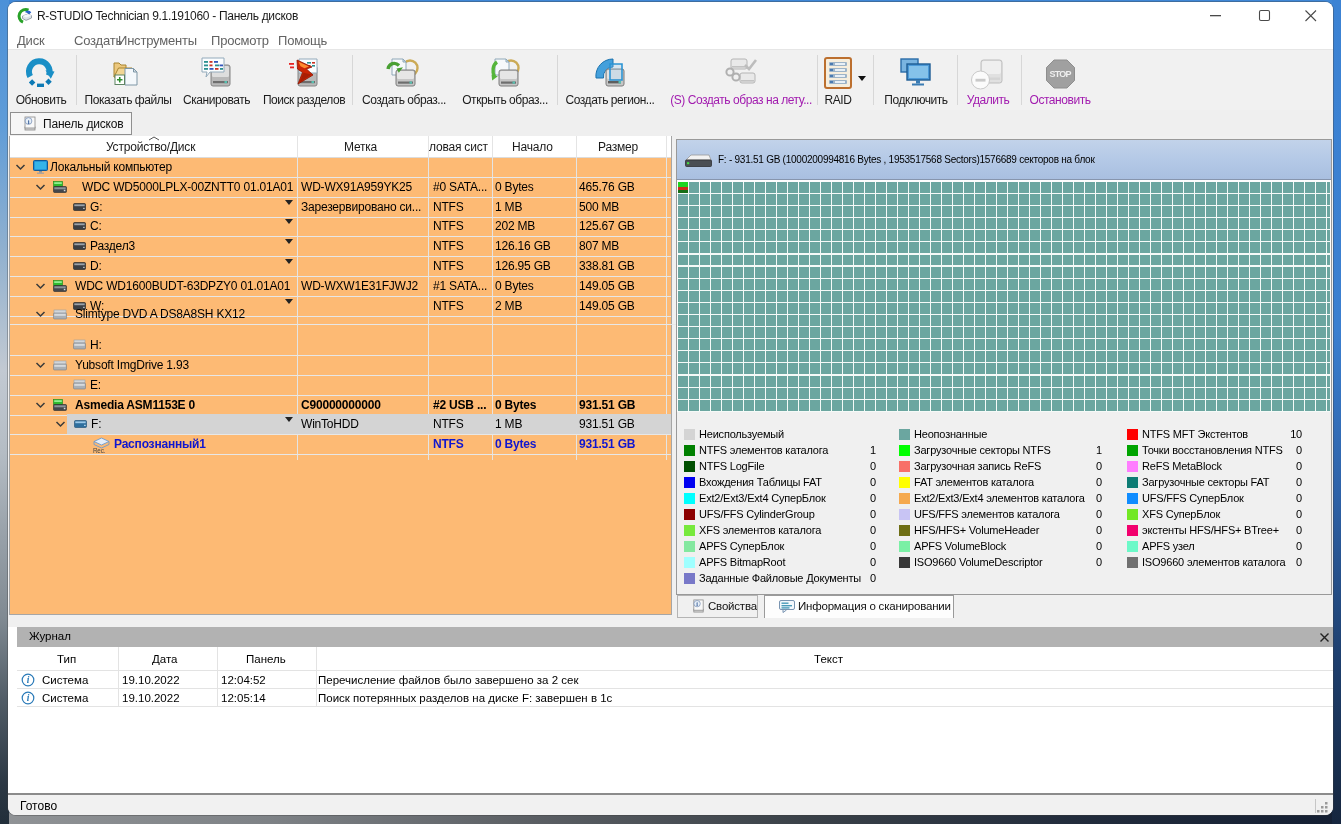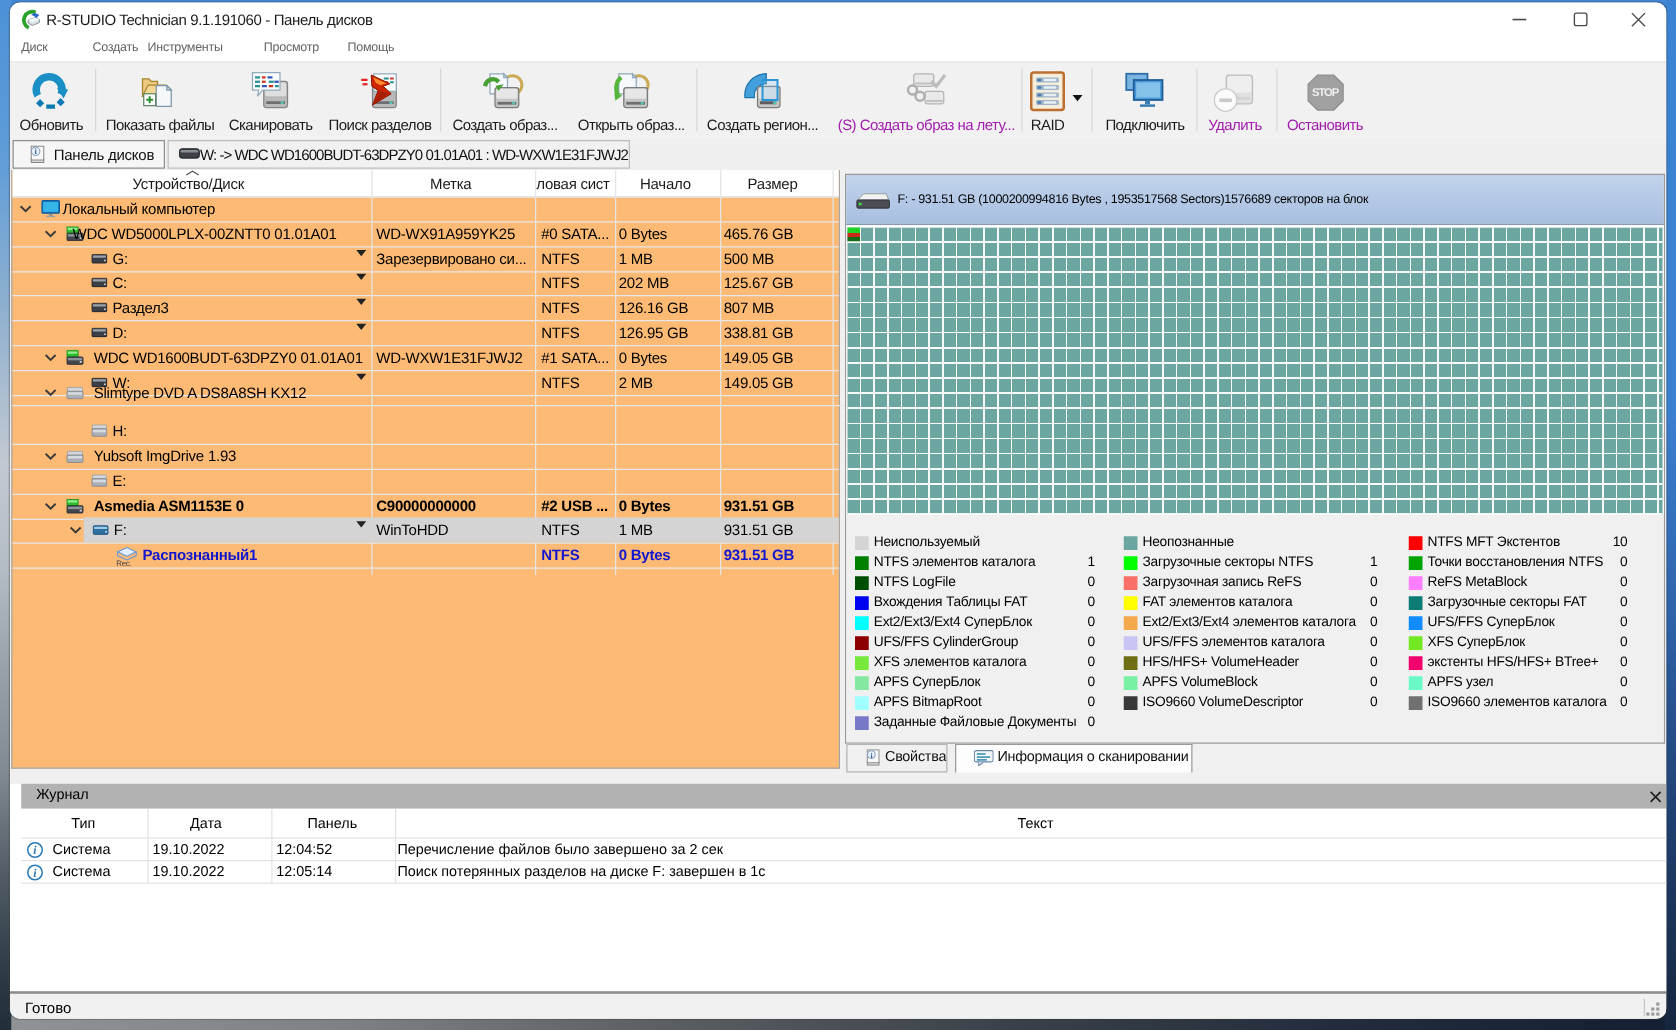--- a/index.html
+++ b/index.html
@@ -8,21 +8,21 @@
 #bgright{position:absolute;left:1332px;top:0;width:9px;height:824px;background:linear-gradient(180deg,#3c83d4 0%,#3b7fd0 40%,#2e62a8 60%,#1e3f6e 80%,#16263e 100%);}
 #bgbottom{position:absolute;left:0;top:812px;width:1341px;height:12px;background:linear-gradient(90deg,#909396 0%,#7e8286 20%,#5a5e63 40%,#3a4148 60%,#222c3c 80%,#141f33 100%);}
 #win{position:absolute;left:8px;top:2px;width:1325px;height:813px;background:#fff;border-radius:8px;overflow:hidden;box-shadow:0 0 0 1px rgba(60,60,60,.35);}
 
 #titlebar{position:absolute;left:0;top:0;width:100%;height:28px;background:#fff;}
 #title-ic{position:absolute;left:8px;top:5px;}
 #title-tx{position:absolute;left:29px;top:7px;font-size:12px;letter-spacing:-0.3px;color:#1b1b1b;}
 .wbtn{position:absolute;top:0;color:#454545;}
 
 #menubar{position:absolute;left:0;top:26px;width:100%;height:21px;background:#fff;}
-.mi{position:absolute;top:5px;font-size:10px;letter-spacing:-0.2px;color:#636363;}
+.mi{position:absolute;top:5px;font-size:13px;letter-spacing:-0.2px;color:#636363;}
 
 #toolbar{position:absolute;left:0;top:47px;width:100%;height:60px;background:#f1f1f1;border-top:1px solid #e6e6e6;}
 .tbtn{position:absolute;top:0;height:60px;text-align:center;}
 .tbtn .lbl{position:absolute;top:43px;width:100%;text-align:center;font-size:12px;letter-spacing:-0.45px;color:#1c1c1c;white-space:nowrap;}
 .tbtn.dis .lbl{color:#a21caf;}
 .tbtn svg{position:absolute;top:6px;left:50%;transform:translateX(-50%);}
 .tsep{position:absolute;top:5px;height:50px;width:1px;background:#d7d7d7;}
 
 #tabbar{position:absolute;left:0;top:108px;width:100%;height:26px;background:#efefef;border-bottom:1px solid #9c9c9c;}
 .vtab{position:absolute;top:2px;height:21px;font-size:12px;letter-spacing:-0.2px;color:#111;white-space:nowrap;overflow:hidden;}
@@ -287,27 +287,20 @@
 <div id="tabbar">
 <div class="vtab" style="left:2px;width:120px;background:#f6f6f6;border:1px solid #8f8f8f;">
 <svg style="position:absolute;left:11px;top:3px;" width="16" height="15" viewBox="0 0 16 15">
 <rect x="3" y="11" width="10" height="3" fill="#d8d8d8" stroke="#888" stroke-width="0.8"></rect>
 <rect x="3" y="1" width="10" height="11" fill="#f8f8f8" stroke="#888" stroke-width="0.8"></rect>
 <circle cx="6.5" cy="5" r="3.4" fill="#e8f0f8" stroke="#7a92b8" stroke-width="0.8"></circle>
 <text x="6.5" y="7.6" font-size="6.5" font-weight="bold" fill="#335a96" text-anchor="middle" font-family="Liberation Serif,serif">i</text>
 </svg>
 <span style="position:absolute;left:32px;top:4px;">Панель дисков</span>
       </div>
-<div class="vtab" style="left:126px;width:368px;background:#f1f1f1;border:1px solid #bdbdbd;">
-<svg style="position:absolute;left:8px;top:5px;" width="17" height="10" viewBox="0 0 17 10">
-<rect x="0.5" y="1" width="16" height="7.5" rx="2" fill="#3c4046" stroke="#23262a" stroke-width="0.8"></rect>
-<rect x="1.5" y="2" width="14" height="2" rx="1" fill="#878c92"></rect>
-</svg>
-<span style="position:absolute;left:25px;top:4px;letter-spacing:-0.75px;">W: -&gt; WDC WD1600BUDT-63DPZY0 01.01A01 : WD-WXW1E31FJWJ2</span>
-      </div>
 </div>
 <div id="main">
 <div id="ltable">
 <div id="lhead">
 <span class="hlbl" style="left:96px;">Устройство/Диск</span>
 <span class="hlbl" style="left:334px;">Метка</span>
 <span class="hlbl" style="left:419px;">ловая сист</span>
 <span class="hlbl" style="left:502px;">Начало</span>
 <span class="hlbl" style="left:588px;">Размер</span>
 <svg style="position:absolute;left:138px;top:0px;" width="12" height="5">
@@ -335,21 +328,21 @@
 <svg class="chv" style="left:25px;top:7px;" width="11" height="7">
             <path d="M1.5 1 L5.5 5 L9.5 1" fill="none" stroke="#3a3a3a" stroke-width="1.5"></path>
           </svg>
 <svg class="chv" style="left:43px;top:4px;" width="14" height="12" viewBox="0 0 14 12">
             <rect x="0.5" y="0.5" width="9" height="5" fill="#2fbb2f" stroke="#1a8a1a" stroke-width="0.6"></rect>
             <rect x="1.2" y="1.2" width="7.6" height="1.8" fill="#90ee90"></rect>
             <rect x="0.5" y="5.5" width="13" height="6" rx="1" fill="#42464c" stroke="#26282c" stroke-width="0.6"></rect>
             <rect x="1.3" y="6.3" width="11.4" height="2" fill="#8c9298"></rect>
             <rect x="10.8" y="8.8" width="1.6" height="1.4" fill="#d8d8d8"></rect>
           </svg>
-<div style="left:48px;">WDC WD5000LPLX-00ZNTT0 01.01A01</div>
+<div style="left:72px;">WDC WD5000LPLX-00ZNTT0 01.01A01</div>
 <div style="left:291px;">WD-WX91A959YK25</div>
 <div style="left:423px;">#0 SATA...</div>
 <div style="left:485px;">0 Bytes</div>
 <div style="left:569px;">465.76 GB</div>
         </div>
 <div class="trow" style="top:60.6px;">
 <svg class="chv" style="left:63px;top:6px;" width="13" height="8" viewBox="0 0 13 8">
             <rect x="0.5" y="0.5" width="12" height="7" rx="1" fill="#3b3f45" stroke="#1c1e22" stroke-width="0.6"></rect>
             <rect x="1.3" y="1.4" width="10.4" height="1.8" fill="#9aa2aa"></rect>
             <rect x="10.2" y="4.8" width="1.4" height="1.2" fill="#d0d0d0"></rect>

